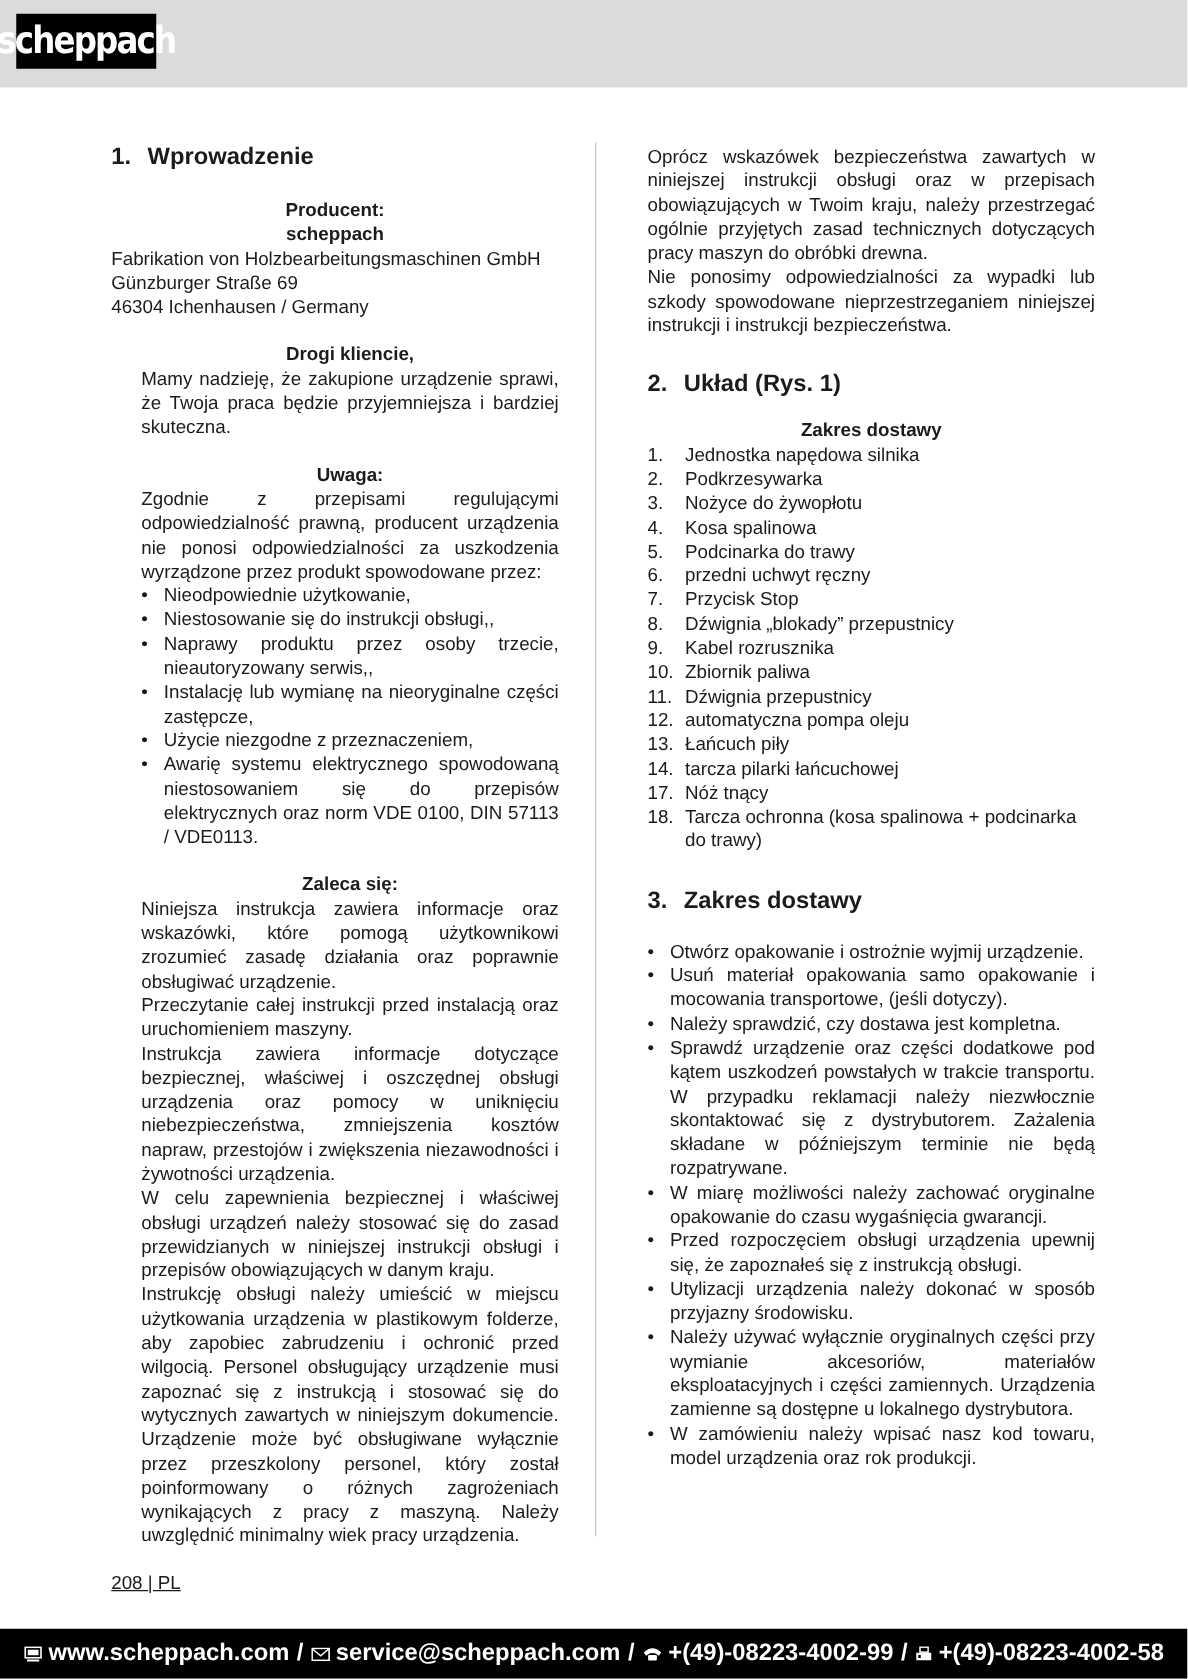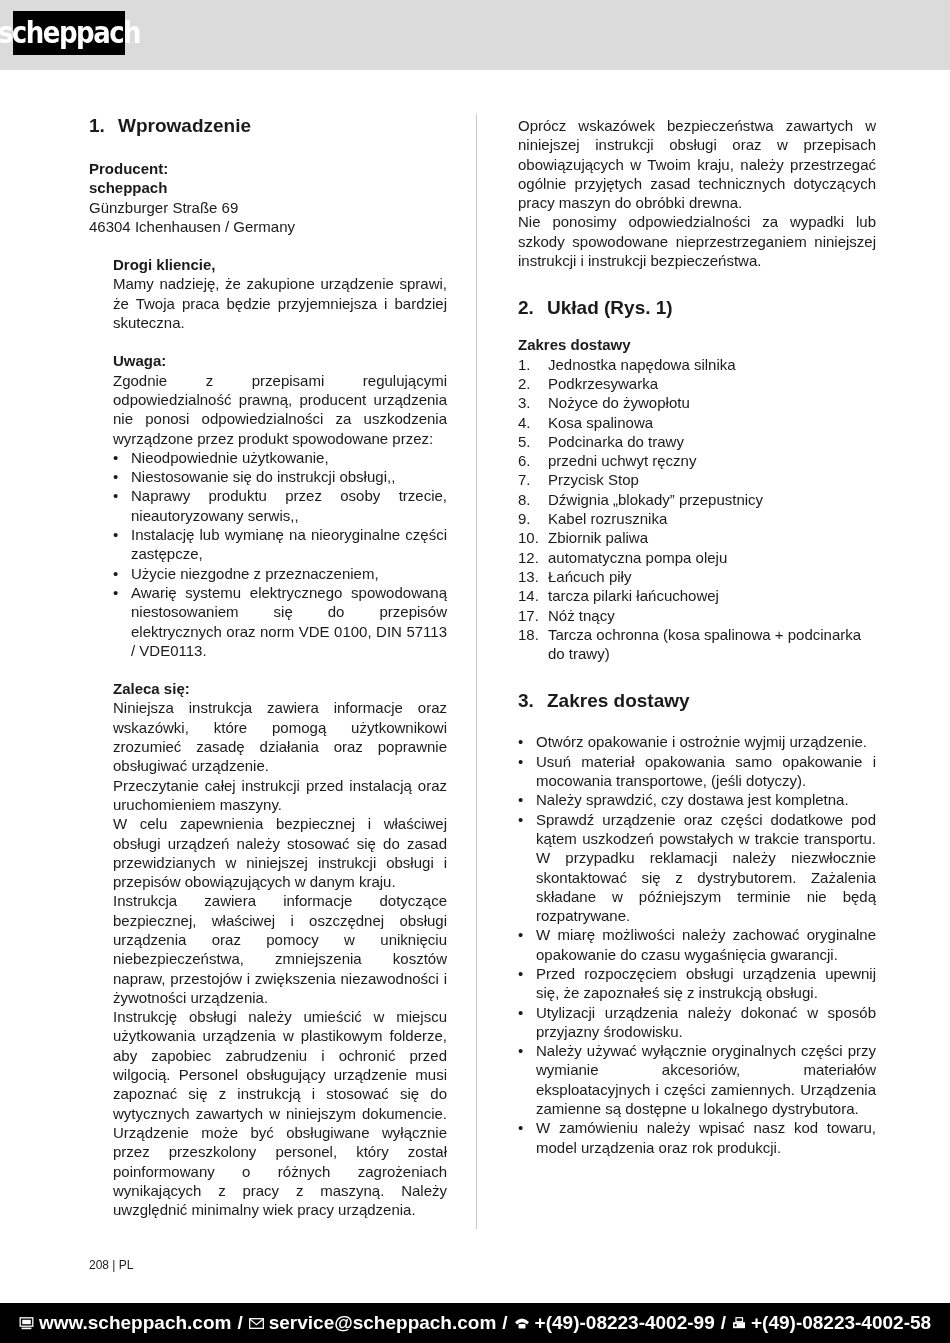--- a/index.html
+++ b/index.html
@@ -24,28 +24,28 @@
     transform: scaleY(1.15);
   }
   .content { display: flex; padding: 44px 0 0 89px; }
   .col { width: 358px; font-size: 15px; line-height: 19.3px; }
   .divider { width: 1px; background: #c9c9c9; margin-left: 29px; margin-right: 41px; height: 1115px; flex: none; }
   .h-big { font-size: 19px; line-height: 24px; font-weight: bold; display: flex; margin: 0 0 21px 0; }
   .h-big .h-num { width: 29px; flex: none; }
   .h2 { margin: 26px 0 15px 0; }
   .p { text-align: justify; margin: 0; }
   .block { margin-top: 19px; margin-left: 24px; }
-  .bold { font-weight: bold; }
+  .bold { font-weight: bold; text-align: center; }
   .bi { display: flex; }
   .bi .b { width: 18px; flex: none; }
   .bi .t { flex: 1; text-align: justify; }
   .ni { display: flex; }
   .ni .n { width: 30px; flex: none; }
   .ni .t { flex: 1; }
-  .pagenum { position: absolute; left: 89px; top: 1258px; font-size: 12px; }
+  .pagenum { position: absolute; left: 89px; top: 1258px; font-size: 15px; text-decoration: underline; }
   .footbar {
     position: absolute; left: 0; bottom: 0; width: 950px; height: 40px;
     background: #000; color: #fff;
     display: flex; align-items: center; justify-content: center;
     font-size: 19px; font-weight: bold; white-space: nowrap;
   }
   .fitem { display: inline-flex; align-items: center; }
   .fitem svg { margin-right: 5px; display: block; }
   .fsep { margin: 0 6px; }
 </style>
@@ -62,20 +62,21 @@
   <div class="col">
     <div class="h-big">
       <span class="h-num">1.</span>
       <span>Wprowadzenie</span>
     </div>
 
     <div>
       <div class="bold">Producent:</div>
       <div class="bold">scheppach</div>
       <div>
+          <div>Fabrikation von Holzbearbeitungsmaschinen GmbH</div>
           <div>Günzburger Straße 69</div>
           <div>46304 Ichenhausen / Germany</div>
         </div>
     </div>
 
     <div class="block">
       <div class="bold">Drogi kliencie,</div>
       <p class="p">Mamy nadzieję, że zakupione urządzenie sprawi, że Twoja praca będzie przyjemniejsza i bardziej skuteczna.</p>
     </div>
 
@@ -108,22 +109,22 @@
           <span class="t">Awarię systemu elektrycznego spowodowaną niestosowaniem się do przepisów elektrycznych oraz norm VDE 0100, DIN 57113 / VDE0113.</span>
         </div>
         </div>
     </div>
 
     <div class="block">
       <div class="bold">Zaleca się:</div>
       <div>
           <p class="p">Niniejsza instrukcja zawiera informacje oraz wskazówki, które pomogą użytkownikowi zrozumieć zasadę działania oraz poprawnie obsługiwać urządzenie.</p>
           <p class="p">Przeczytanie całej instrukcji przed instalacją oraz uruchomieniem maszyny.</p>
+          <p class="p">Instrukcja zawiera informacje dotyczące bezpiecznej, właściwej i oszczędnej obsługi urządzenia oraz pomocy w uniknięciu niebezpieczeństwa, zmniejszenia kosztów napraw, przestojów i zwiększenia niezawodności i żywotności urządzenia.</p>
           <p class="p">W celu zapewnienia bezpiecznej i właściwej obsługi urządzeń należy stosować się do zasad przewidzianych w niniejszej instrukcji obsługi i przepisów obowiązujących w danym kraju.</p>
-          <p class="p">Instrukcja zawiera informacje dotyczące bezpiecznej, właściwej i oszczędnej obsługi urządzenia oraz pomocy w uniknięciu niebezpieczeństwa, zmniejszenia kosztów napraw, przestojów i zwiększenia niezawodności i żywotności urządzenia.</p>
           <p class="p">Instrukcję obsługi należy umieścić w miejscu użytkowania urządzenia w plastikowym folderze, aby zapobiec zabrudzeniu i ochronić przed wilgocią. Personel obsługujący urządzenie musi zapoznać się z instrukcją i stosować się do wytycznych zawartych w niniejszym dokumencie. Urządzenie może być obsługiwane wyłącznie przez przeszkolony personel, który został poinformowany o różnych zagrożeniach wynikających z pracy z maszyną. Należy uwzględnić minimalny wiek pracy urządzenia.</p>
         </div>
     </div>
   </div>
 
   <div class="divider"></div>
 
   <div class="col" style="padding-top:2px;">
     <div>
         <p class="p">Oprócz wskazówek bezpieczeństwa zawartych w niniejszej instrukcji obsługi oraz w przepisach obowiązujących w Twoim kraju, należy przestrzegać ogólnie przyjętych zasad technicznych dotyczących pracy maszyn do obróbki drewna.</p>
@@ -170,20 +171,24 @@
         <span class="n">8.</span>
         <span class="t">Dźwignia „blokady” przepustnicy</span>
       </div>
         <div class="ni">
         <span class="n">9.</span>
         <span class="t">Kabel rozrusznika</span>
       </div>
         <div class="ni">
         <span class="n">10.</span>
         <span class="t">Zbiornik paliwa</span>
+      </div>
+        <div class="ni">
+        <span class="n">11.</span>
+        <span class="t">Dźwignia przepustnicy</span>
       </div>
         <div class="ni">
         <span class="n">12.</span>
         <span class="t">automatyczna pompa oleju</span>
       </div>
         <div class="ni">
         <span class="n">13.</span>
         <span class="t">Łańcuch piły</span>
       </div>
         <div class="ni">

